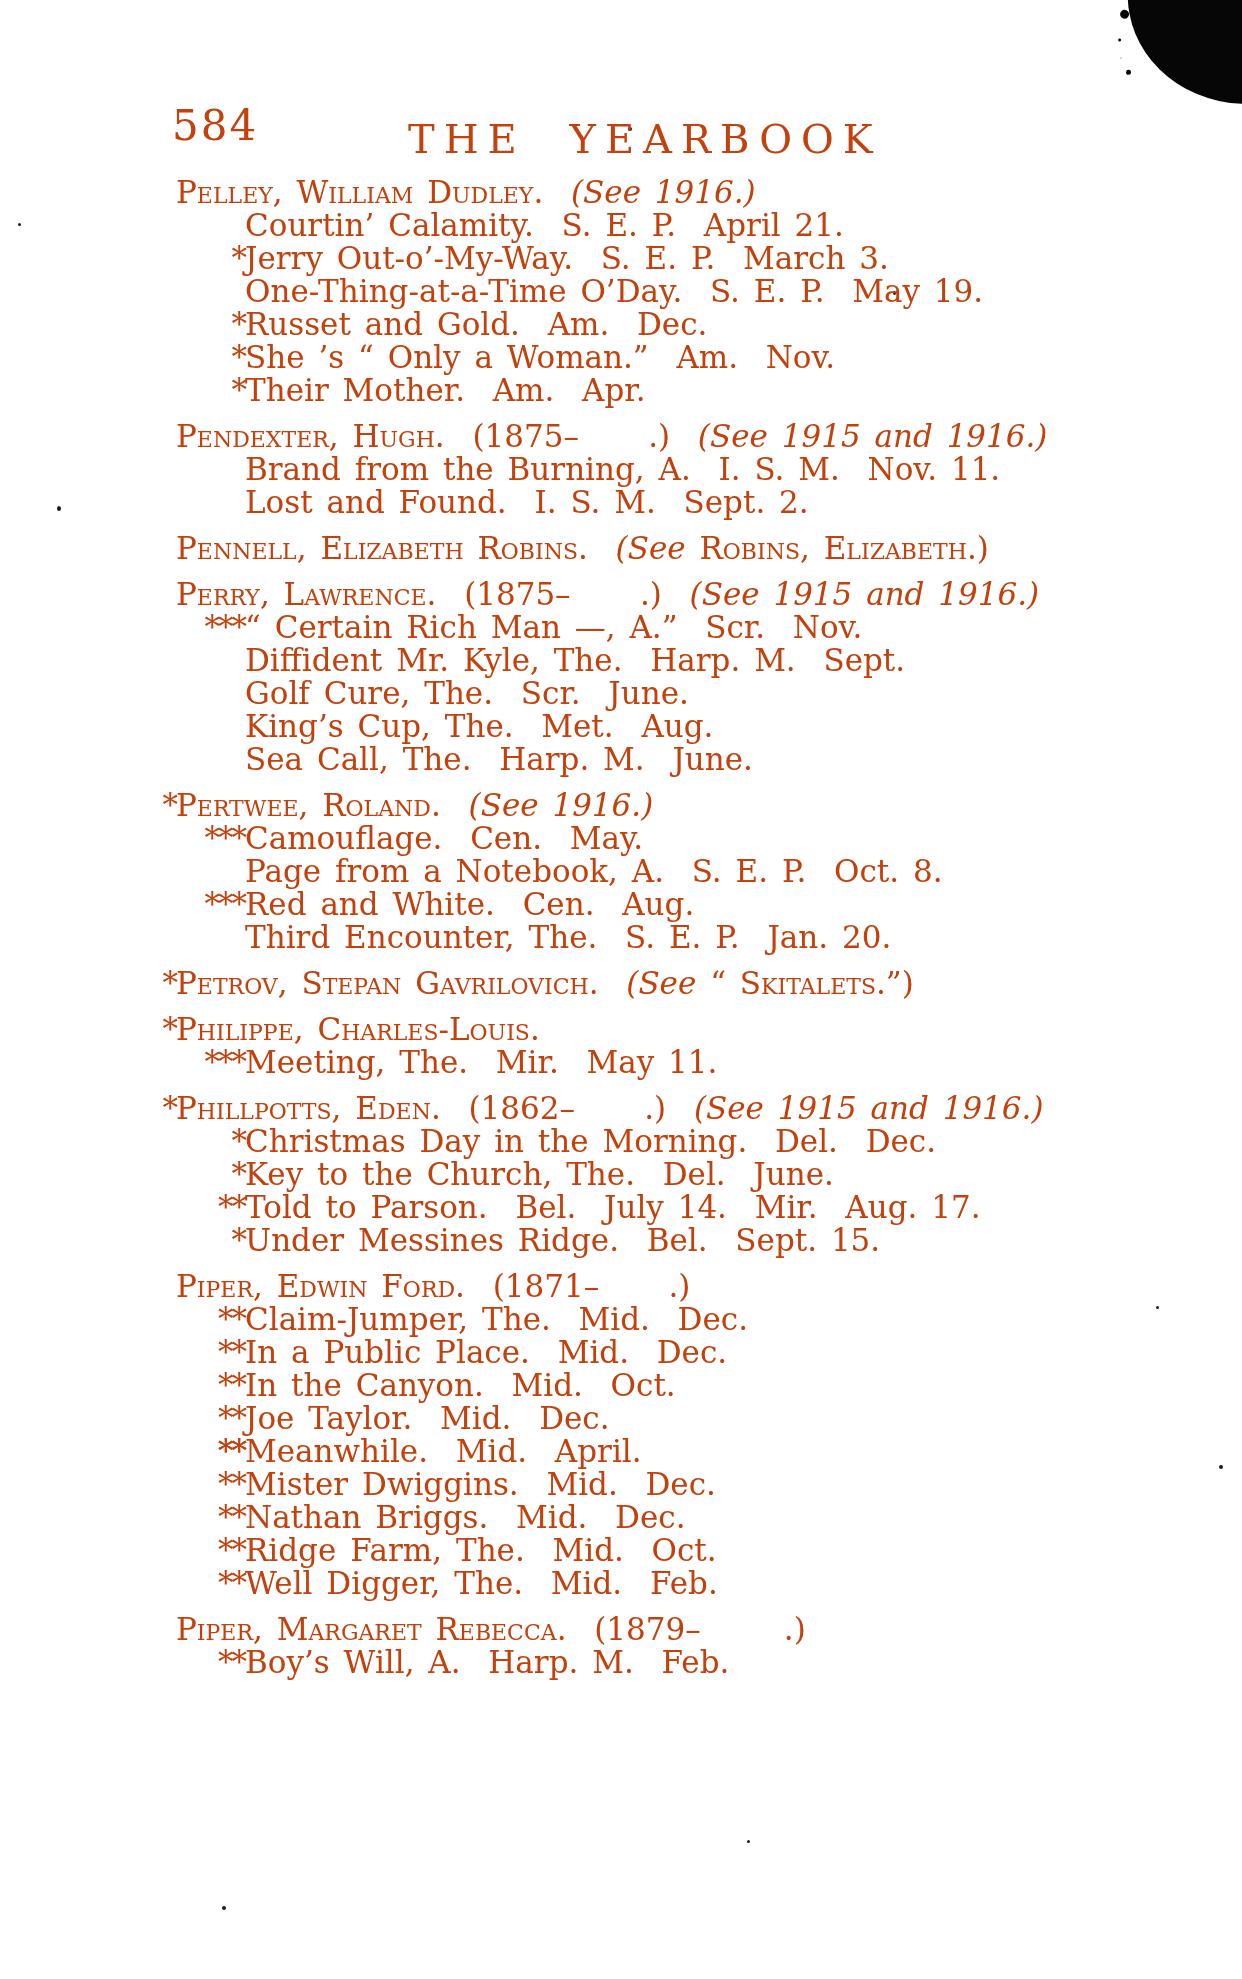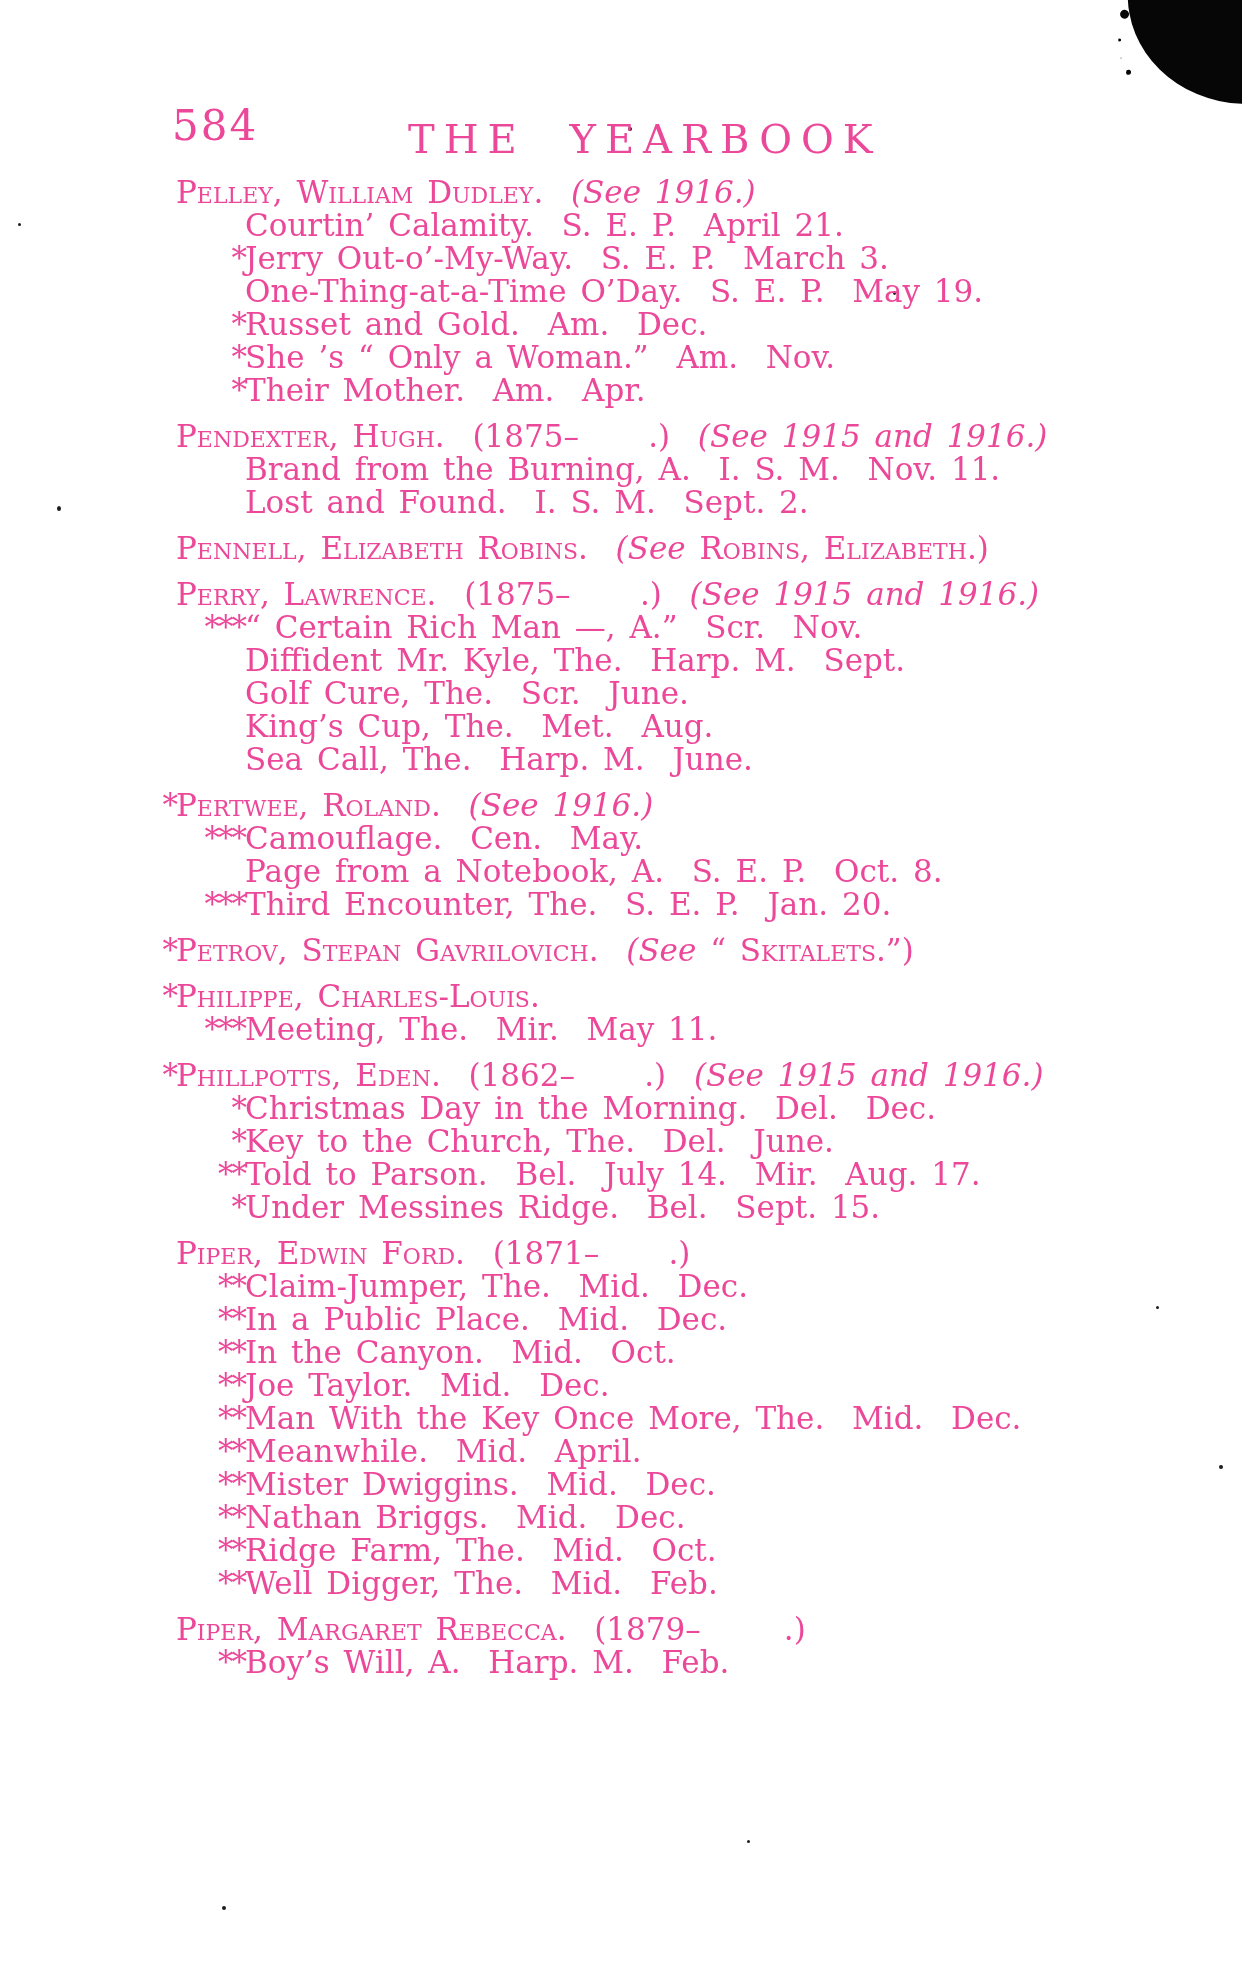--- a/index.html
+++ b/index.html
@@ -3,21 +3,21 @@
 <meta charset="utf-8">
 <style>
   html, body { margin: 0; padding: 0; background: #ffffff; }
   .page {
     position: relative;
     width: 1242px;
     height: 1979px;
     background: #ffffff;
     overflow: hidden;
     font-family: "DejaVu Serif", "Liberation Serif", serif;
-    color: #ec4899;
+    color: #c2410c;
   }
   
   .corner-blob {
     position: absolute;
     top: -10px;
     right: -12px;
     width: 128px;
     height: 112px;
     background: #060606;
     border-bottom-left-radius: 92% 96%;
@@ -128,21 +128,21 @@
         <div class="line work"><span class="stars">***</span><span class="seg r">“ Certain Rich Man —, A.”  Scr.  Nov.</span></div>
         <div class="line work"><span class="seg r">Diffident Mr. Kyle, The.  Harp. M.  Sept.</span></div>
         <div class="line work"><span class="seg r">Golf Cure, The.  Scr.  June.</span></div>
         <div class="line work"><span class="seg r">King’s Cup, The.  Met.  Aug.</span></div>
         <div class="line work"><span class="seg r">Sea Call, The.  Harp. M.  June.</span></div>
       </div>
       <div class="entry">
         <div class="line author"><span class="stars">*</span><span class="seg sc">Pertwee, Roland.</span><span class="seg r">  </span><span class="seg i">(See 1916.)</span></div>
         <div class="line work"><span class="stars">***</span><span class="seg r">Camouflage.  Cen.  May.</span></div>
         <div class="line work"><span class="seg r">Page from a Notebook, A.  S. E. P.  Oct. 8.</span></div>
-        <div class="line work"><span class="stars">***</span></div>
+        <div class="line work"><span class="stars">***</span><span class="seg r">Red and White.  Cen.  Aug.</span></div>
         <div class="line work"><span class="seg r">Third Encounter, The.  S. E. P.  Jan. 20.</span></div>
       </div>
       <div class="entry">
         <div class="line author"><span class="stars">*</span><span class="seg sc">Petrov, Stepan Gavrilovich.</span><span class="seg r">  </span><span class="seg i">(See </span><span class="seg sc">“ Skitalets.”</span><span class="seg r">)</span></div>
       </div>
       <div class="entry">
         <div class="line author"><span class="stars">*</span><span class="seg sc">Philippe, Charles-Louis.</span></div>
         <div class="line work"><span class="stars">***</span><span class="seg r">Meeting, The.  Mir.  May 11.</span></div>
       </div>
       <div class="entry">
@@ -151,21 +151,21 @@
         <div class="line work"><span class="stars">*</span><span class="seg r">Key to the Church, The.  Del.  June.</span></div>
         <div class="line work"><span class="stars">**</span><span class="seg r">Told to Parson.  Bel.  July 14.  Mir.  Aug. 17.</span></div>
         <div class="line work"><span class="stars">*</span><span class="seg r">Under Messines Ridge.  Bel.  Sept. 15.</span></div>
       </div>
       <div class="entry">
         <div class="line author"><span class="seg sc">Piper, Edwin Ford.</span><span class="seg r">  (1871–     .)</span></div>
         <div class="line work"><span class="stars">**</span><span class="seg r">Claim-Jumper, The.  Mid.  Dec.</span></div>
         <div class="line work"><span class="stars">**</span><span class="seg r">In a Public Place.  Mid.  Dec.</span></div>
         <div class="line work"><span class="stars">**</span><span class="seg r">In the Canyon.  Mid.  Oct.</span></div>
         <div class="line work"><span class="stars">**</span><span class="seg r">Joe Taylor.  Mid.  Dec.</span></div>
-        <div class="line work"><span class="stars">**</span><span class="seg r">Man With the Key Once More, The.  Mid.  Dec.</span></div>
+        <div class="line work"><span class="stars">**</span></div>
         <div class="line work"><span class="stars">**</span><span class="seg r">Meanwhile.  Mid.  April.</span></div>
         <div class="line work"><span class="stars">**</span><span class="seg r">Mister Dwiggins.  Mid.  Dec.</span></div>
         <div class="line work"><span class="stars">**</span><span class="seg r">Nathan Briggs.  Mid.  Dec.</span></div>
         <div class="line work"><span class="stars">**</span><span class="seg r">Ridge Farm, The.  Mid.  Oct.</span></div>
         <div class="line work"><span class="stars">**</span><span class="seg r">Well Digger, The.  Mid.  Feb.</span></div>
       </div>
       <div class="entry">
         <div class="line author"><span class="seg sc">Piper, Margaret Rebecca.</span><span class="seg r">  (1879–      .)</span></div>
         <div class="line work"><span class="stars">**</span><span class="seg r">Boy’s Will, A.  Harp. M.  Feb.</span></div>
       </div>

